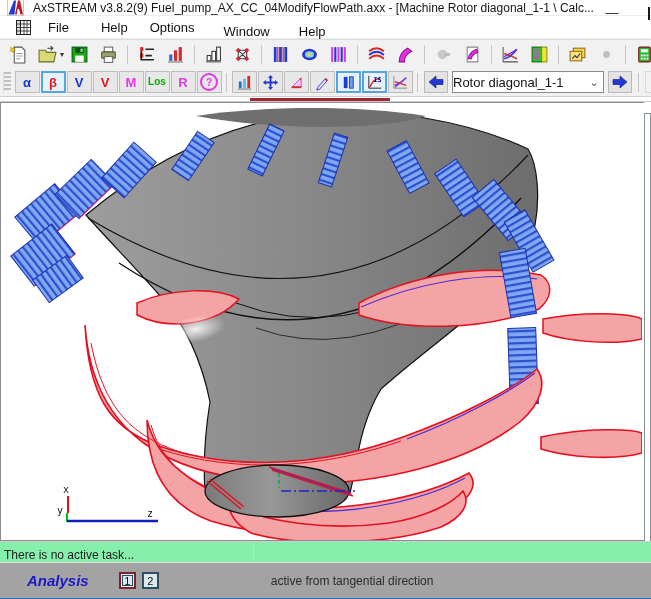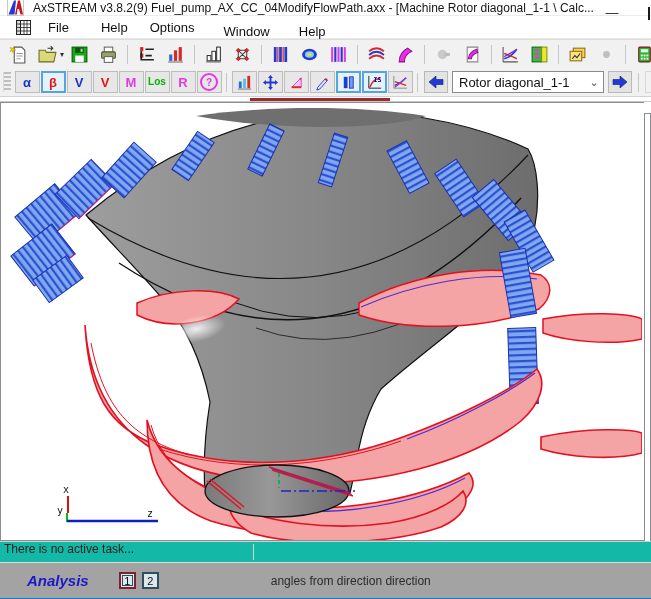--- a/index.html
+++ b/index.html
@@ -24,30 +24,30 @@
   .caret{font-size:8px;color:#333;margin:0 1px 0 -2px;}
   .grip{width:7px;height:20px;margin:0 3px 0 1px;background:repeating-linear-gradient(to bottom,#bfbfbf 0 2px,transparent 2px 4px);border-left:1px solid #d9d9d9;flex:0 0 auto;}
   .letter{font-weight:bold;font-size:13px;line-height:1;}
   .lb{width:25px;height:22px;background:#e7e7e7;border:1px solid #bdbdbd;display:flex;align-items:center;justify-content:center;margin:0 .5px;flex:0 0 auto;box-sizing:border-box;}
   .lb.active{border:2px solid var(--selection-border);background:#e6f2fb;}
   .c-blue{color:#1535cc}.c-red{color:#e01616}.c-mag{color:#e23ae2}.c-green{color:#00b400;font-size:10px;}
   .qring{width:14px;height:14px;border:2px solid #e23ae2;border-radius:50%;color:#e23ae2;font-size:10px;font-weight:bold;display:flex;align-items:center;justify-content:center;}
   .arrow-btn{width:24px;height:22px;background:#e3e3e3;border:1px solid #b9b9b9;display:flex;align-items:center;justify-content:center;margin:0 2px;flex:0 0 auto;box-sizing:border-box;}
   .arrow-btn.disabled{background:#f1f1f1;border-color:#d8d8d8;}
   .combo{width:152px;height:22px;background:#fff;border:1px solid #8a8a8a;display:flex;align-items:center;margin:0 2px;box-sizing:border-box;flex:0 0 auto;}
-  .combo-text{font-size:13px;color:#111;padding-left:6px;flex:1;white-space:nowrap;}
+  .combo-text{font-size:13px;color:#111;padding-left:0;flex:1;white-space:nowrap;}
   .combo-chevron{width:18px;color:#555;font-size:11px;text-align:center;}
   
   .pstrip{height:6px;background:#fff;border-top:1px solid #d2d2d2;border-bottom:1px solid #c9c9c9;position:relative;box-sizing:border-box;}
   .pstrip .bar{position:absolute;left:250px;top:1px;width:140px;height:3px;background:var(--progress-red);}
   
   .viewport{position:relative;height:439px;background:#fff;border:1px solid #8a8d92;border-right:none;box-sizing:border-box;width:644px;}
   .right-strip{position:absolute;top:113px;right:0;width:7px;height:439px;background:#fff;border:1px solid #8a8d92;box-sizing:border-box;}
   
-  .statusbar{height:21px;background:#14b8a6;border-top:1px solid #cfcfcf;display:flex;align-items:flex-start;position:relative;box-sizing:border-box;}
+  .statusbar{height:21px;background:#86efac;border-top:1px solid #cfcfcf;display:flex;align-items:flex-end;position:relative;box-sizing:border-box;}
   .status-msg{font-size:12px;color:#222;padding-left:4px;}
   .status-div{position:absolute;left:253px;top:2px;width:1px;height:16px;background:#d4d4d4;}
   .analysisbar{height:36px;background:#a3a3a3;border-top:1px solid #dedede;display:flex;align-items:center;box-sizing:border-box;}
   .analysis-label{font-size:15px;font-weight:bold;font-style:italic;color:var(--analysis-blue);margin-left:27px;}
   .pagebtn{width:17px;height:17px;display:flex;align-items:center;justify-content:center;font-size:11px;color:#111;background:#dce8ee;box-sizing:border-box;margin-left:6px;}
   .pagebtn.p1{margin-left:30px;border:2px solid #7b2230;outline:1px solid #2f4f5f;outline-offset:-4px;}
   .pagebtn.p2{border:2px solid #2f4f5f;}
   .analysis-note{font-size:12px;color:#2b2b2b;margin-left:112px;}
   .bottomline{height:3px;background:var(--bottom-line-blue);}
   svg text{font-family:"DejaVu Sans Mono","Liberation Mono",monospace;}
@@ -463,15 +463,15 @@
 
 <div class="statusbar">
   <span class="status-msg">There is no active task...</span>
   <span class="status-div"></span>
 </div>
 
 <div class="analysisbar">
   <span class="analysis-label">Analysis</span>
   <span class="pagebtn p1">1</span>
   <span class="pagebtn p2">2</span>
-  <span class="analysis-note">angles from direction direction</span>
+  <span class="analysis-note">active from tangential direction</span>
 </div>
 <div class="bottomline"></div>
 
 </body></html>

